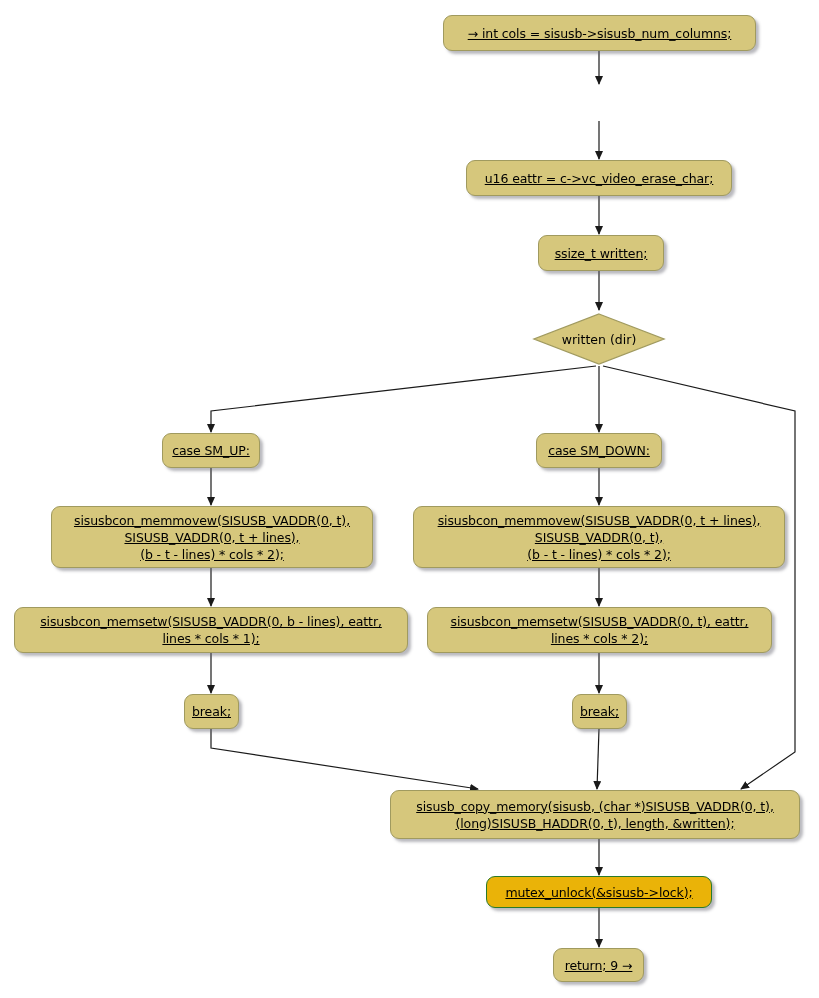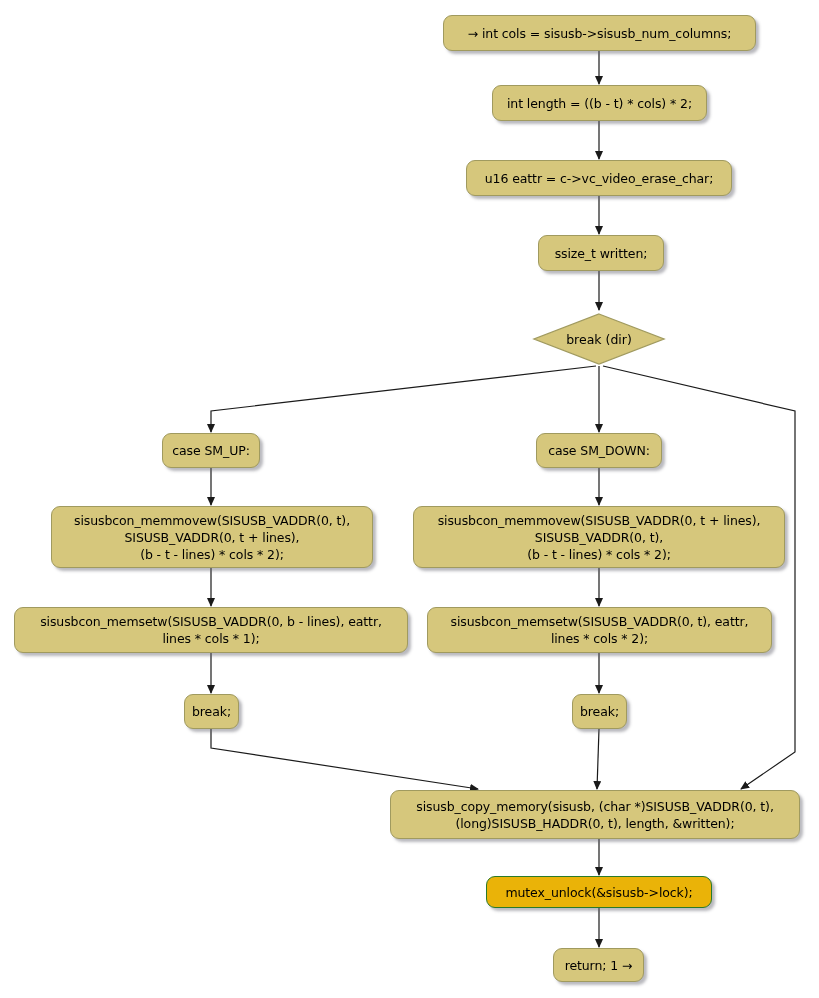--- a/index.html
+++ b/index.html
@@ -35,20 +35,21 @@
     line-height: 17px;
     white-space: pre;
     letter-spacing: -0.1px;
   }
   .rect {
     border: 1px solid #A09A5F;
     border-radius: 9px;
     background: #D6C77C;
     box-shadow: 3px 3px 3px rgba(100,100,110,0.45);
     padding: 3px 20px;
+    text-decoration: underline;
   }
   .rect.green {
     background: #eab308;
     border: 1px solid #2A7A2A;
   }
   .diamond-wrap {
     position: absolute;
     display: flex;
     align-items: center;
     justify-content: center;
@@ -97,37 +98,34 @@
       <path d="M 599 729 L 597 789"></path>
       <path d="M 599 839 L 599 875"></path>
       <path d="M 599 908 L 599 947"></path>
     </g>
   </svg>
 
   <div class="node rect" style="left:443px; top:15px; width:313px; height:36px;">
     <span>→ int cols = sisusb-&gt;sisusb_num_columns;</span>
   </div>
 
-  <div class="node rect" style="left:492px; top:85px; width:215px; height:36px;">
-    <span>int length = ((b - t) * cols) * 2;</span>
-  </div>
 
   <div class="node rect" style="left:466px; top:160px; width:266px; height:36px;">
     <span>u16 eattr = c-&gt;vc_video_erase_char;</span>
   </div>
 
   <div class="node rect" style="left:538px; top:235px; width:126px; height:36px;border-radius:9px;">
     <span>ssize_t written;</span>
   </div>
 
   <div class="diamond-wrap" style="left:531px; top:311px; width:136px; height:56px;">
     <svg class="diamond-shape" viewBox="0 0 136 56" preserveAspectRatio="none">
       <polygon points="68,3 133,28 68,53 3,28" fill="#D6C77C" stroke="#A09A5F" stroke-width="1.3" style="filter:none"></polygon>
     </svg>
-    <span class="diamond-label">break (dir)</span>
+    <span class="diamond-label">written (dir)</span>
   </div>
 
   <div class="node rect" style="left:536px; top:433px; width:126px; height:35px;">
     <span>case SM_DOWN:</span>
   </div>
 
   <div class="node rect" style="left:162px; top:433px; width:98px; height:35px;">
     <span>case SM_UP:</span>
   </div>
 
@@ -164,16 +162,16 @@
   <div class="node rect" style="left:390px; top:790px; width:410px; height:49px;">
     <span>sisusb_copy_memory(sisusb, (char *)SISUSB_VADDR(0, t),
 (long)SISUSB_HADDR(0, t), length, &amp;written);</span>
   </div>
 
   <div class="node rect green" style="left:486px; top:876px; width:226px; height:32px;">
     <span>mutex_unlock(&amp;sisusb-&gt;lock);</span>
   </div>
 
   <div class="node rect" style="left:553px; top:948px; width:91px; height:34px;">
-    <span>return; 1 →</span>
+    <span>return; 9 →</span>
   </div>
 
 </div>
 
 </body></html>

